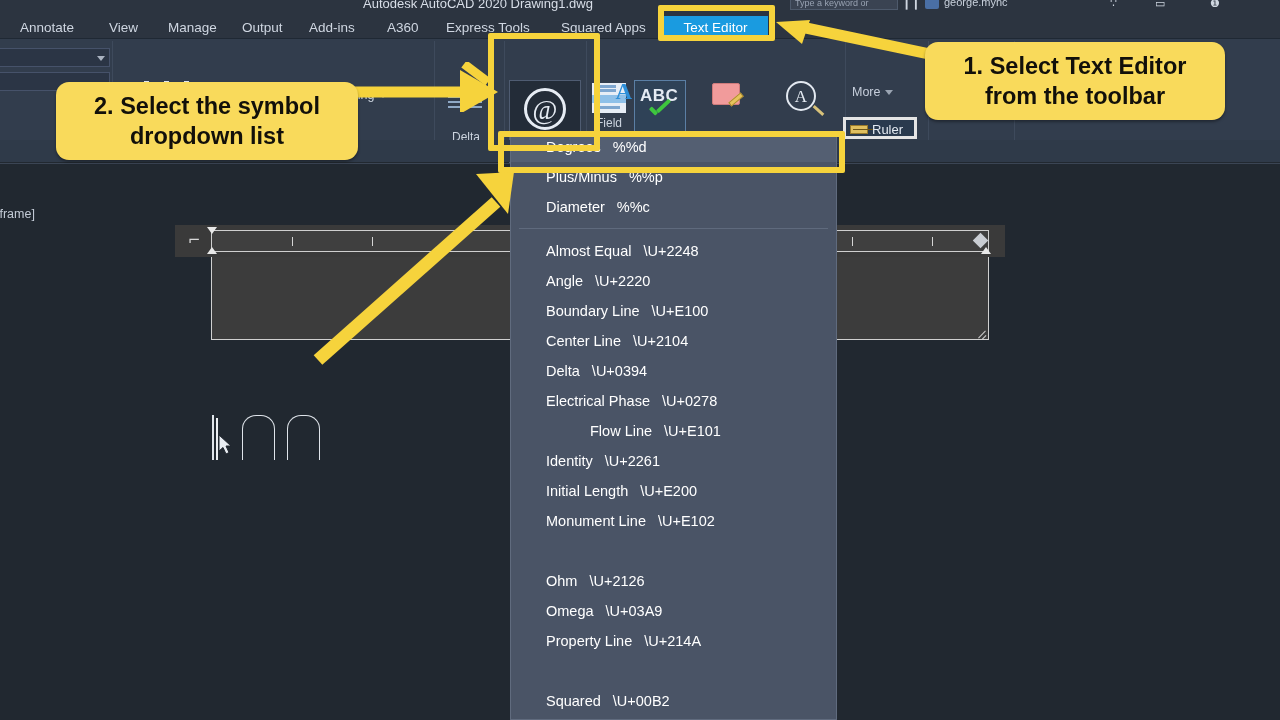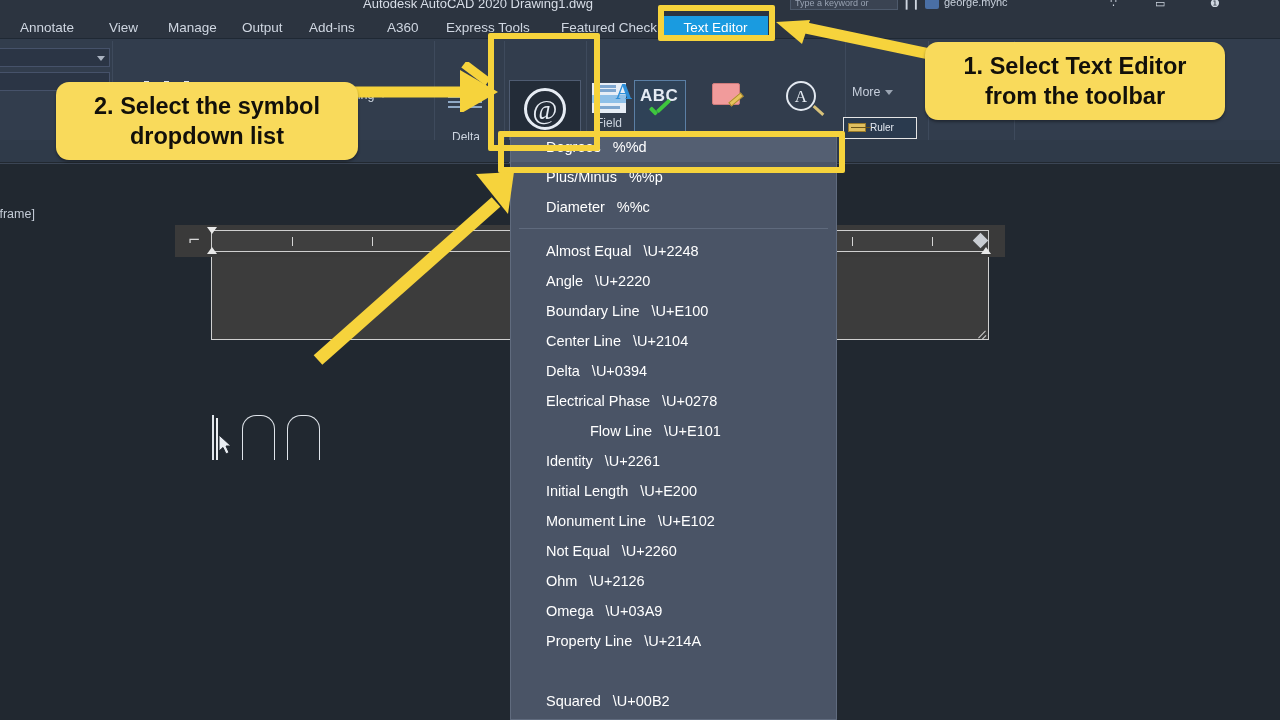--- a/index.html
+++ b/index.html
@@ -73,22 +73,22 @@
     border-left:4px solid transparent; border-right:4px solid transparent; border-top:5px solid #aab3c1;}
   .bigbtn.sel{ background:#232c38; border:1px solid #4f5c72; }
   .bigbtn.hl{ background:#2f4257; border:1px solid #5b7fa5; }
 
   .smrow{ position:absolute; color:#ccd4df; font-size:12.5px; white-space:nowrap;}
   .smrow .car{ display:inline-block; margin-left:5px;
     border-left:4px solid transparent; border-right:4px solid transparent; border-top:5px solid #9aa4b2;
     vertical-align:middle;}
 
   .ruler-btn{
-    position:absolute; background:#2a3a4e; border:1px solid #e5e5e5;
-    color:#e3e9f1; font-size:10px; line-height:20px; padding-left:26px;
+    position:absolute; background:#2a3a4e; border:3px solid #e5e5e5;
+    color:#e3e9f1; font-size:13px; line-height:20px; padding-left:26px;
   }
   .ruler-glyph{
     position:absolute; left:4px; top:5px; width:18px; height:9px;
     background:#e0c060; border:1px solid #9a7b2a;
   }
   .ruler-glyph::after{
     content:""; position:absolute; left:2px; top:3px; width:14px; height:1px;
     background:#6b5518;
     box-shadow:3px 0 0 #6b5518, 6px 0 0 #6b5518;
   }
@@ -211,21 +211,21 @@
   </div>
 
   <div class="tabstrip">
     <div class="tab" style="left:14px;">Annotate</div>
     <div class="tab" style="left:103px;">View</div>
     <div class="tab" style="left:162px;">Manage</div>
     <div class="tab" style="left:236px;">Output</div>
     <div class="tab" style="left:303px;">Add-ins</div>
     <div class="tab" style="left:381px;">A360</div>
     <div class="tab" style="left:440px;">Express Tools</div>
-    <div class="tab" style="left:555px;">Featured Check</div>
+    <div class="tab" style="left:555px;">Squared Apps</div>
     <div class="tab active" style="left:663px; width:105px; text-align:center;">Text Editor</div>
     <div class="tab" style="left:790px; font-size:11px; color:#a9b3c0;">▭ ▾</div>
   </div>
   <div class="tabstrip-underline"></div>
 
   <div class="ribbon">
 
     <div class="combo" style="left:-40px; top:9px; width:150px; height:19px;">
         <span class="car"></span>
       </div>
@@ -379,21 +379,20 @@
     <div class="mi" style="top:104px;"><span>Almost Equal</span><span class="code">\U+2248</span></div>
     <div class="mi" style="top:134px;"><span>Angle</span><span class="code">\U+2220</span></div>
     <div class="mi" style="top:164px;"><span>Boundary Line</span><span class="code">\U+E100</span></div>
     <div class="mi" style="top:194px;"><span>Center Line</span><span class="code">\U+2104</span></div>
     <div class="mi" style="top:224px;"><span>Delta</span><span class="code">\U+0394</span></div>
     <div class="mi" style="top:254px;"><span>Electrical Phase</span><span class="code">\U+0278</span></div>
     <div class="mi" style="top:284px;margin-left:44px;"><span>Flow Line</span><span class="code">\U+E101</span></div>
     <div class="mi" style="top:314px;"><span>Identity</span><span class="code">\U+2261</span></div>
     <div class="mi" style="top:344px;"><span>Initial Length</span><span class="code">\U+E200</span></div>
     <div class="mi" style="top:374px;"><span>Monument Line</span><span class="code">\U+E102</span></div>
-    <div class="mi" style="top:404px;"><span>Not Equal</span><span class="code">\U+2260</span></div>
     <div class="mi" style="top:434px;"><span>Ohm</span><span class="code">\U+2126</span></div>
     <div class="mi" style="top:464px;"><span>Omega</span><span class="code">\U+03A9</span></div>
     <div class="mi" style="top:494px;"><span>Property Line</span><span class="code">\U+214A</span></div>
     <div class="mi" style="top:554px;"><span>Squared</span><span class="code">\U+00B2</span></div>
   </div>
 
   <div class="ann">
 
     <div class="hlbox" style="left:658px; top:5px; width:117px; height:36px;"></div>
     <div class="hlbox" style="left:488px; top:33px; width:112px; height:118px;"></div>

